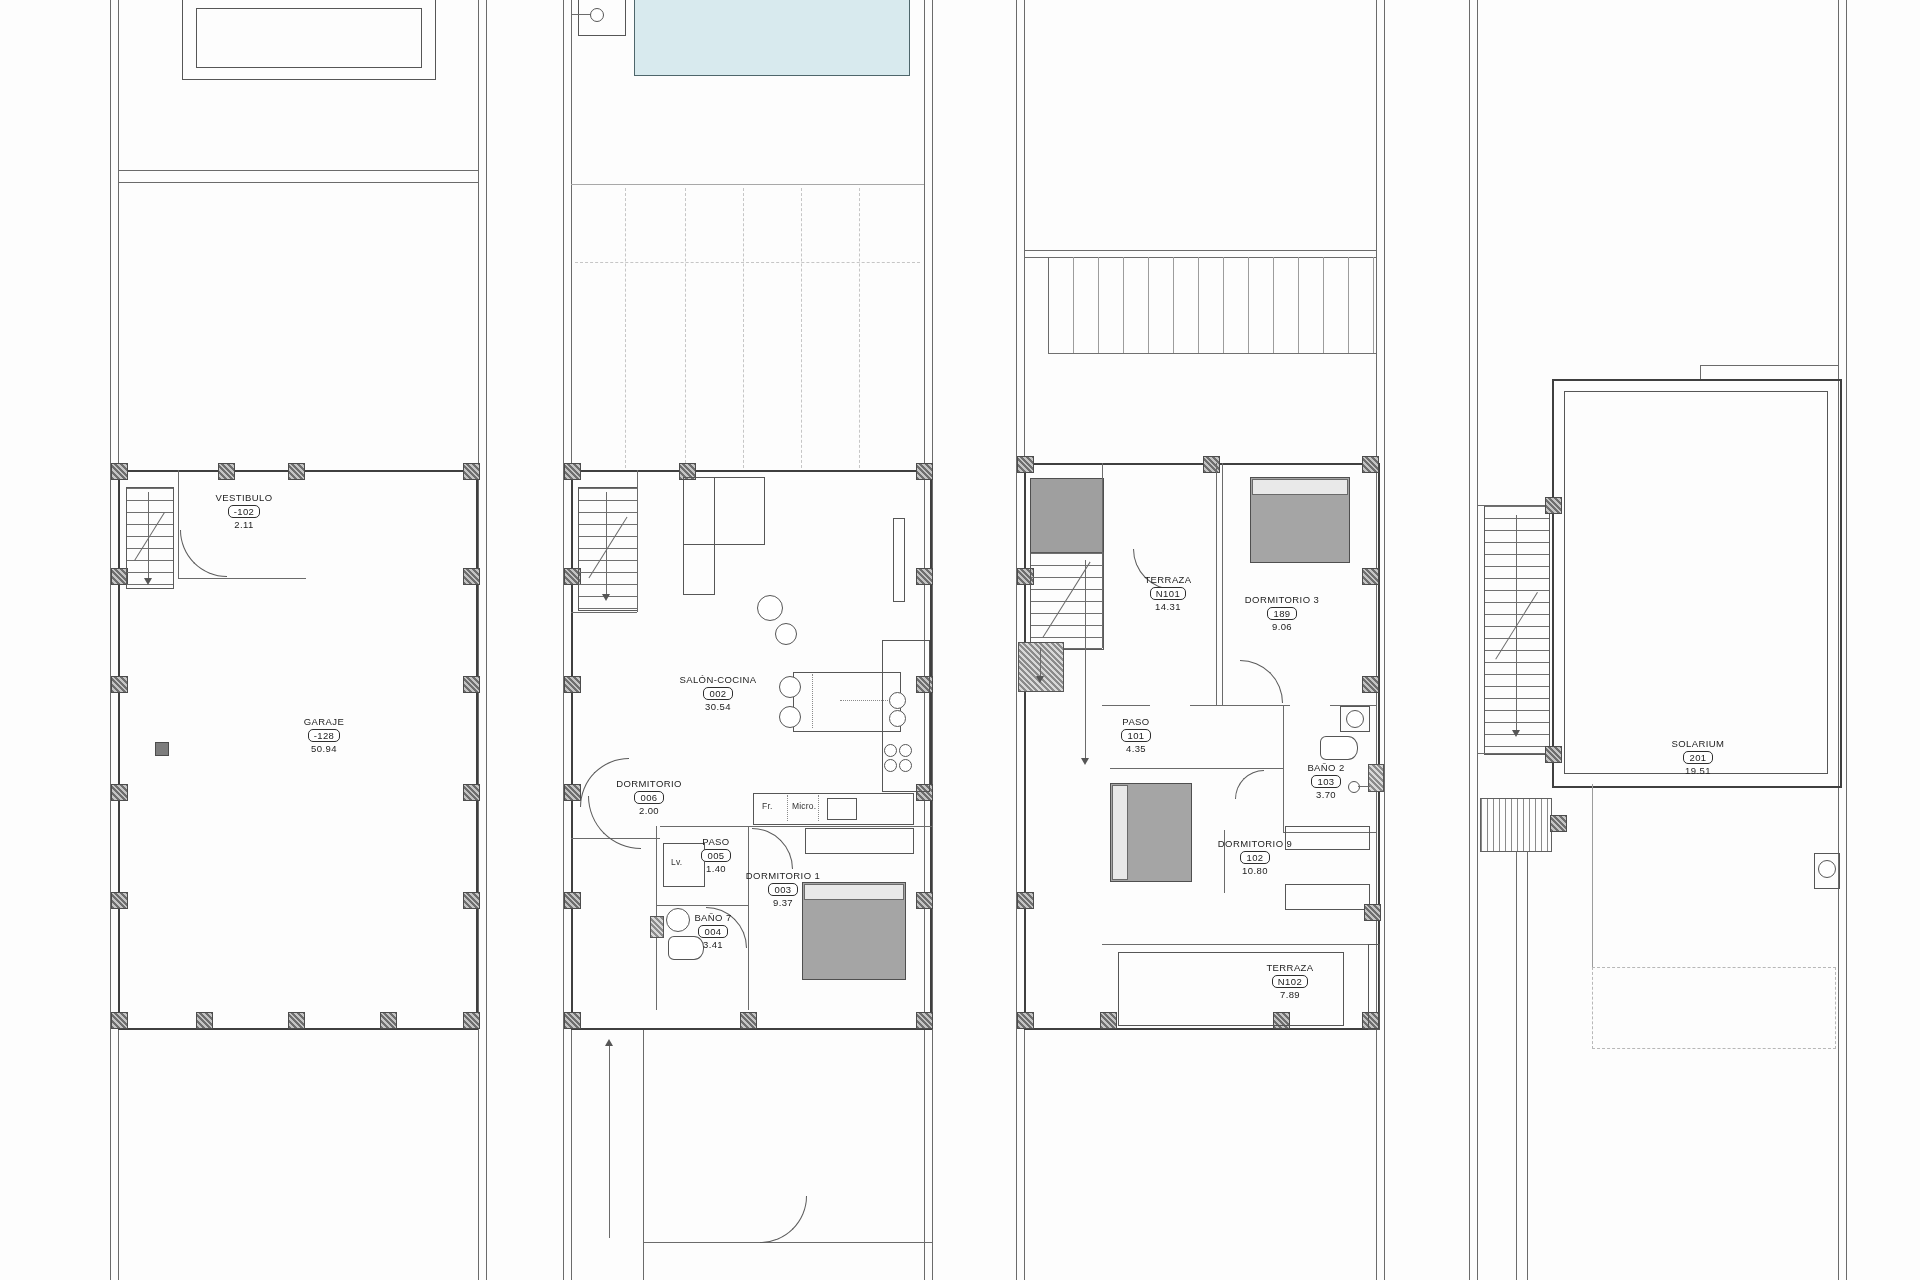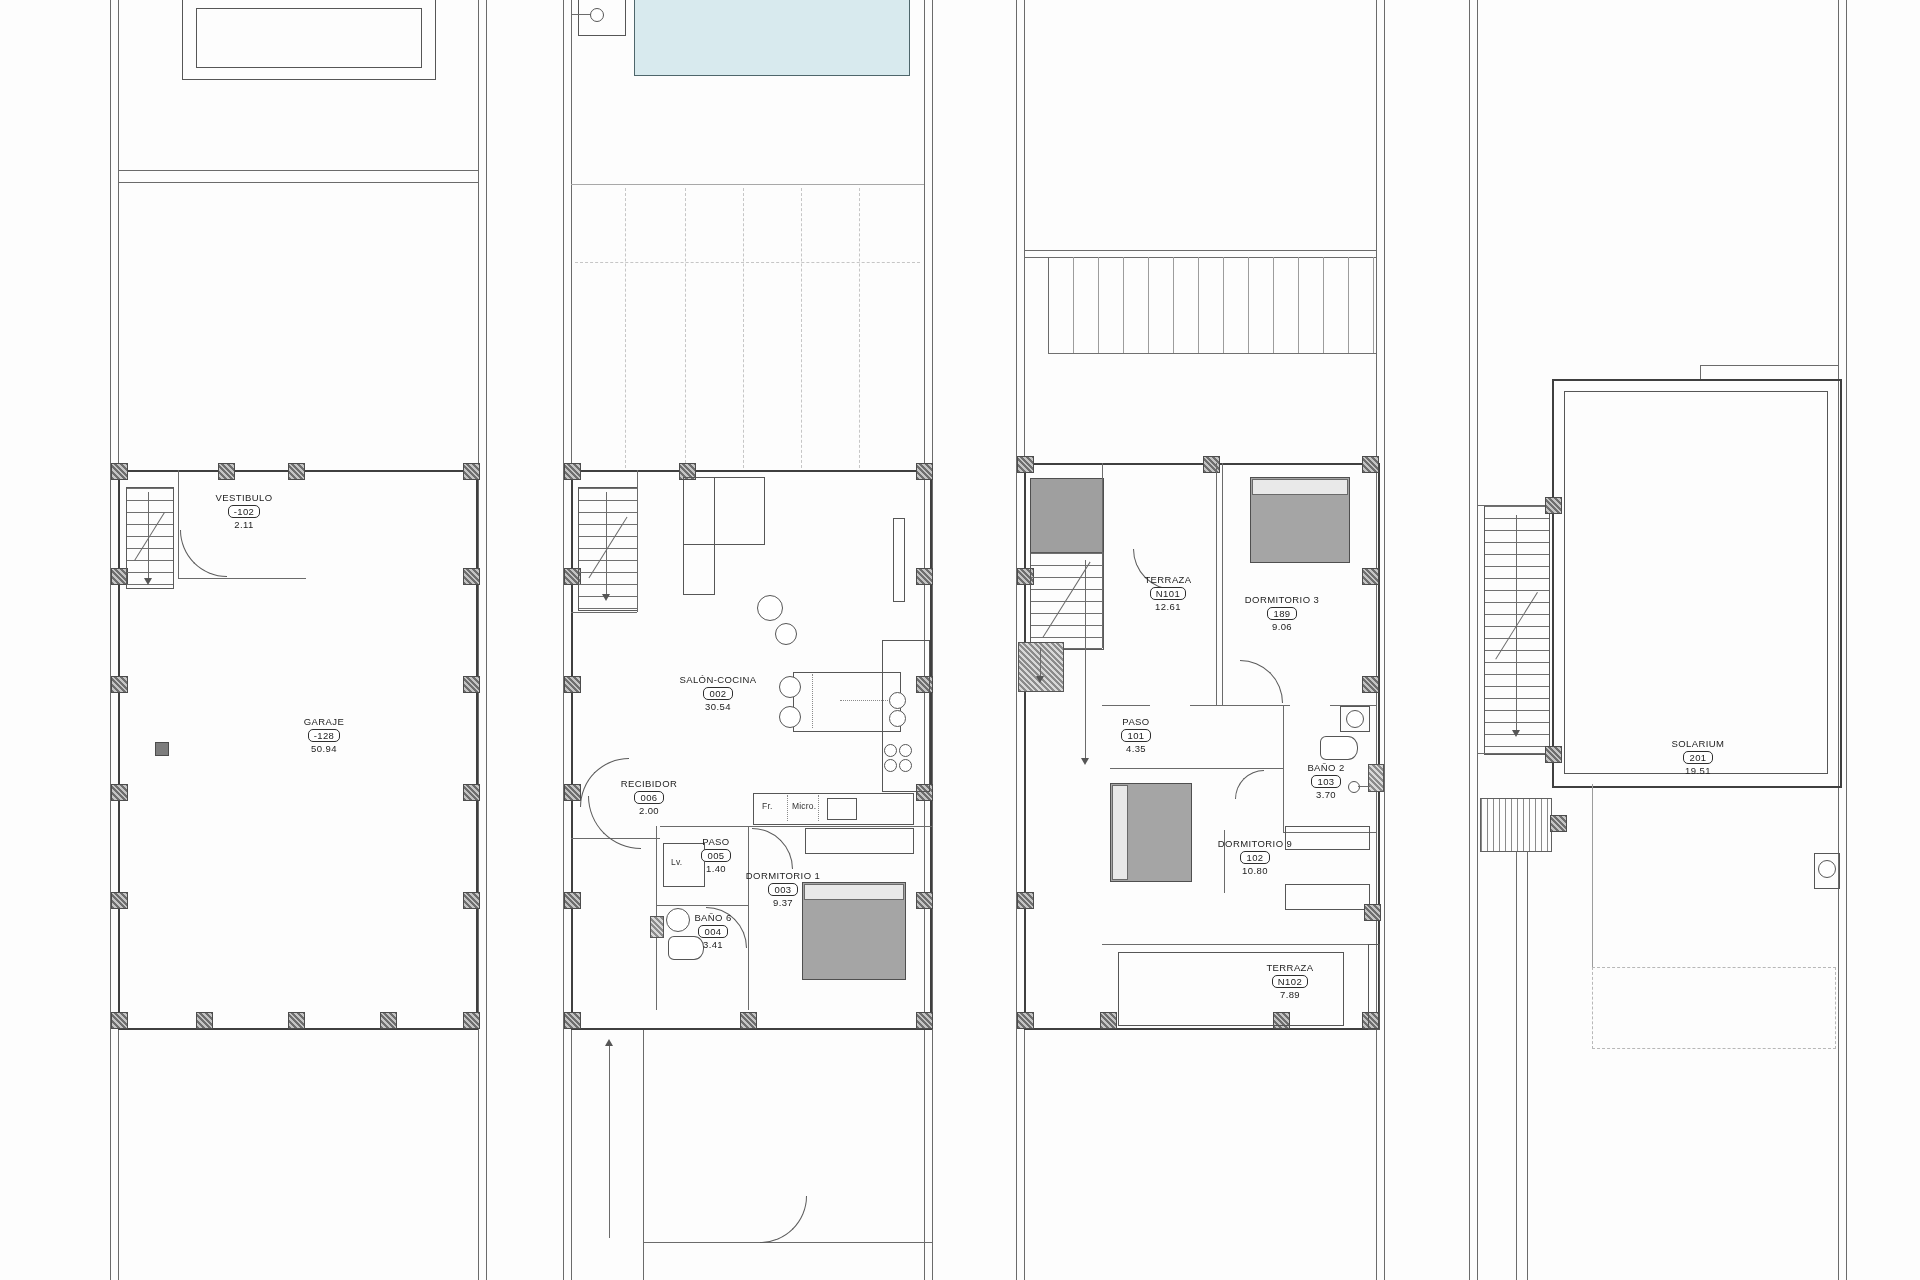--- a/index.html
+++ b/index.html
@@ -188,31 +188,31 @@
 
     <div class="bed" style="left:802px;top:882px;width:102px;height:96px"></div>
     <div class="pillow" style="left:804px;top:884px;width:98px;height:14px"></div>
 
     <div class="rlabel" style="left:718px;top:674px">
       <div>SALÓN-COCINA</div>
       <div><span class="rcode">002</span></div>
       <div class="rarea">30.54</div>
     </div>
     <div class="rlabel" style="left:649px;top:778px">
-      <div>RECIBIDOR</div>
+      <div>DORMITORIO</div>
       <div><span class="rcode">006</span></div>
       <div class="rarea">2.00</div>
     </div>
     <div class="rlabel" style="left:716px;top:836px">
       <div>PASO</div>
       <div><span class="rcode">005</span></div>
       <div class="rarea">1.40</div>
     </div>
     <div class="rlabel" style="left:713px;top:912px">
-      <div>BAÑO 6</div>
+      <div>BAÑO 7</div>
       <div><span class="rcode">004</span></div>
       <div class="rarea">3.41</div>
     </div>
     <div class="rlabel" style="left:783px;top:870px">
       <div>DORMITORIO 1</div>
       <div><span class="rcode">003</span></div>
       <div class="rarea">9.37</div>
     </div>
 
     <div class="v" style="left:643px;top:1030px;height:250px"></div>
@@ -286,21 +286,21 @@
     <div class="hatch" style="left:1018px;top:642px;width:44px;height:48px"></div>
     <div class="v" style="left:1040px;top:648px;height:30px"></div>
     <div class="tri-d" style="left:1036px;top:676px"></div>
 
     <div class="thin" style="left:1118px;top:952px;width:224px;height:72px"></div>
     <div class="thin" style="left:1368px;top:944px;width:10px;height:84px"></div>
 
     <div class="rlabel" style="left:1168px;top:574px">
       <div>TERRAZA</div>
       <div><span class="rcode">N101</span></div>
-      <div class="rarea">12.61</div>
+      <div class="rarea">14.31</div>
     </div>
     <div class="rlabel" style="left:1282px;top:594px">
       <div>DORMITORIO 3</div>
       <div><span class="rcode">189</span></div>
       <div class="rarea">9.06</div>
     </div>
     <div class="rlabel" style="left:1136px;top:716px">
       <div>PASO</div>
       <div><span class="rcode">101</span></div>
       <div class="rarea">4.35</div>

